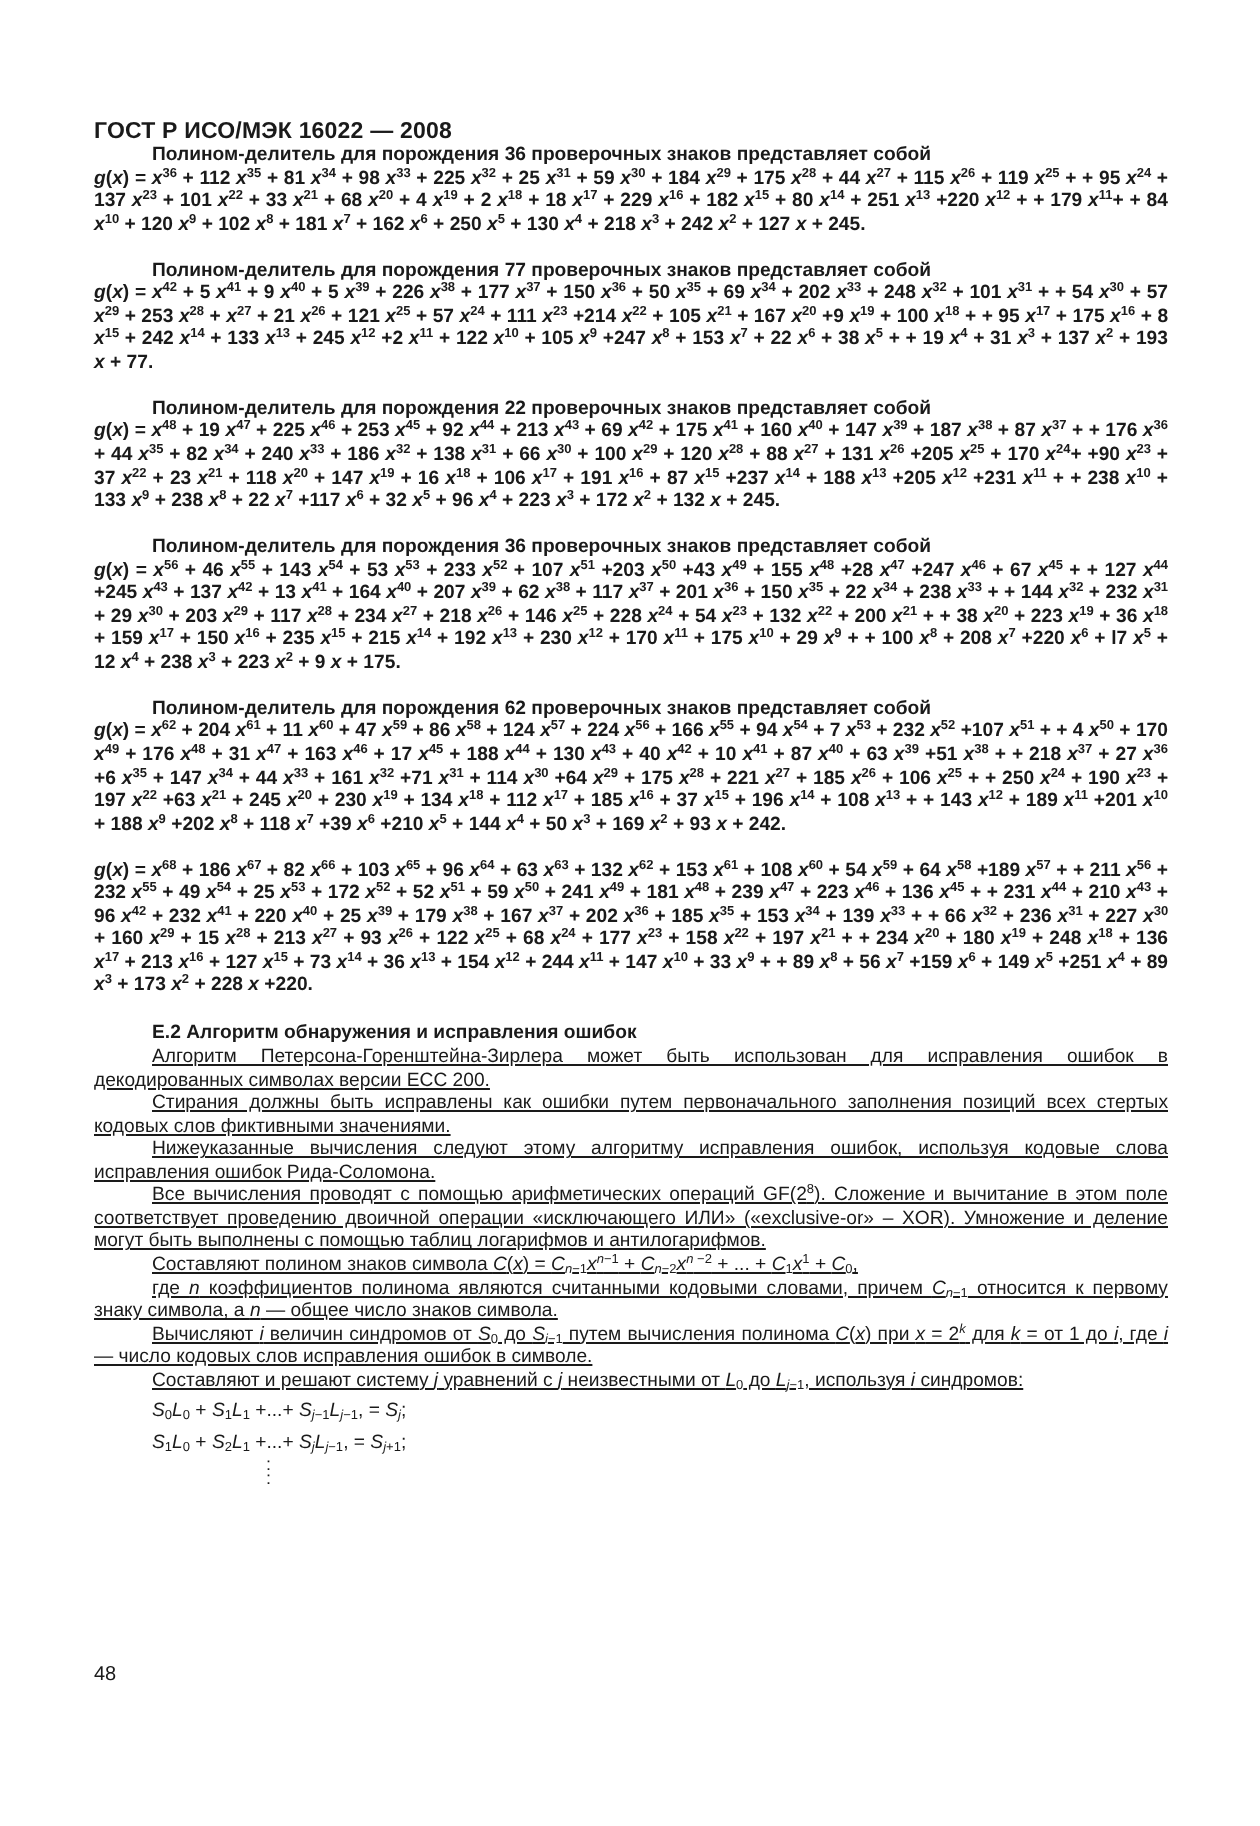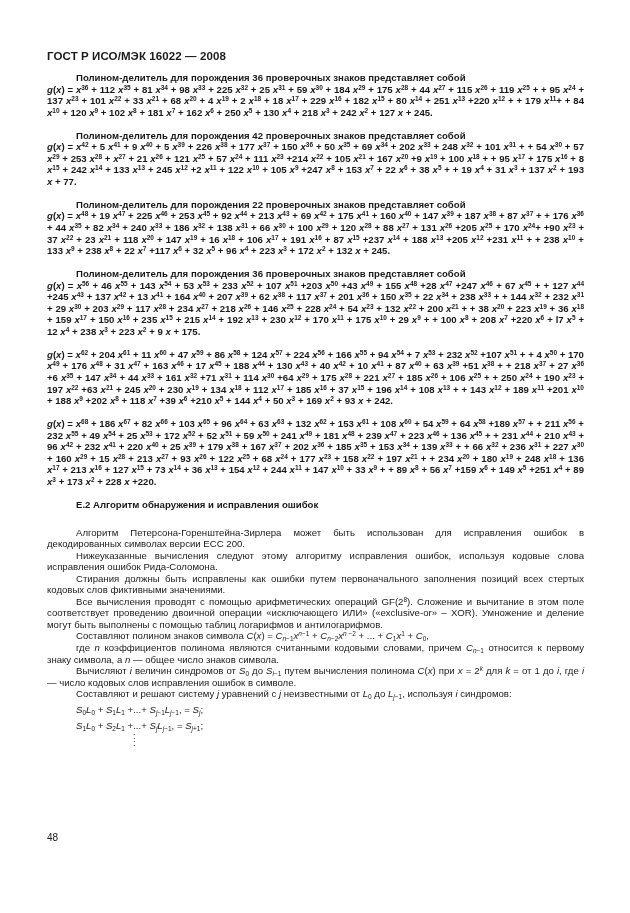--- a/index.html
+++ b/index.html
@@ -1,66 +1,67 @@
 <!DOCTYPE html>
 <html><head>
 <meta charset="utf-8">
 <style>
   html, body { margin: 0; padding: 0; background: #ffffff; }
   body { width: 630px; height: 913px; position: relative; overflow: hidden;
          font-family: "Liberation Sans", sans-serif; color: #1a1a1a; }
-  .page-header { position: absolute; left: 47px; top: 50px; font-weight: bold; font-size: 11.5px; letter-spacing: 0.1px; }
+  .page-header { position: absolute; left: 47px; top: 60px; font-weight: bold; font-size: 11.5px; letter-spacing: 0.1px; }
   .content { position: absolute; left: 47px; top: 72px; width: 537px; font-size: 9.6px; line-height: 11.55px; }
   .block { margin-bottom: 11.5px; font-weight: bold; }
   .intro { padding-left: 29px; }
   .formula { text-align: justify; text-align-last: left; }
   sup { font-size: 6.5px; line-height: 0; vertical-align: 3.5px; }
   sub { font-size: 6.5px; line-height: 0; vertical-align: -1.5px; }
   i { font-style: italic; }
   .section { margin-top: 4px; }
-  .section-title { padding-left: 29px; font-weight: bold; margin-bottom: 16px; }
-  .para { text-indent: 29px; text-align: justify; margin: 0; }
+  .section-title { padding-left: 29px; font-weight: bold; margin-bottom: 1px; }
+  .para { text-indent: 29px; text-align: justify; margin: 0; text-decoration: underline; }
   .eq { padding-left: 29px; margin-top: 3px; line-height: 14px; }
   .dots { padding-left: 86px; line-height: 7px; font-size: 9px; }
   .page-number { position: absolute; left: 47px; top: 832px; font-size: 10px; }
 </style>
 </head>
 <body>
 
 <div class="page-header">ГОСТ Р ИСО/МЭК 16022 — 2008</div>
 
 <div class="content">
   <div class="block">
     <div class="intro">Полином-делитель для порождения 36 проверочных знаков представляет собой</div>
     <div class="formula"><i>g</i>(<i>x</i>) = <i>x</i><sup>36</sup> + 112 <i>x</i><sup>35</sup> + 81 <i>x</i><sup>34</sup> + 98 <i>x</i><sup>33</sup> + 225 <i>x</i><sup>32</sup> + 25 <i>x</i><sup>31</sup> + 59 <i>x</i><sup>30</sup> + 184 <i>x</i><sup>29</sup> + 175 <i>x</i><sup>28</sup> + 44 <i>x</i><sup>27</sup> + 115 <i>x</i><sup>26</sup> + 119 <i>x</i><sup>25</sup> + + 95 <i>x</i><sup>24</sup> + 137 <i>x</i><sup>23</sup> + 101 <i>x</i><sup>22</sup> + 33 <i>x</i><sup>21</sup> + 68 <i>x</i><sup>20</sup> + 4 <i>x</i><sup>19</sup> + 2 <i>x</i><sup>18</sup> + 18 <i>x</i><sup>17</sup> + 229 <i>x</i><sup>16</sup> + 182 <i>x</i><sup>15</sup> + 80 <i>x</i><sup>14</sup> + 251 <i>x</i><sup>13</sup> +220 <i>x</i><sup>12</sup> + + 179 <i>x</i><sup>11</sup>+ + 84 <i>x</i><sup>10</sup> + 120 <i>x</i><sup>9</sup> + 102 <i>x</i><sup>8</sup> + 181 <i>x</i><sup>7</sup> + 162 <i>x</i><sup>6</sup> + 250 <i>x</i><sup>5</sup> + 130 <i>x</i><sup>4</sup> + 218 <i>x</i><sup>3</sup> + 242 <i>x</i><sup>2</sup> + 127 <i>x</i> + 245.</div>
   </div>
   <div class="block">
-    <div class="intro">Полином-делитель для порождения 42 проверочных знаков представляет собой</div>
+    <div class="intro">Полином-делитель для порождения 77 проверочных знаков представляет собой</div>
     <div class="formula"><i>g</i>(<i>x</i>) = <i>x</i><sup>42</sup> + 5 <i>x</i><sup>41</sup> + 9 <i>x</i><sup>40</sup> + 5 <i>x</i><sup>39</sup> + 226 <i>x</i><sup>38</sup> + 177 <i>x</i><sup>37</sup> + 150 <i>x</i><sup>36</sup> + 50 <i>x</i><sup>35</sup> + 69 <i>x</i><sup>34</sup> + 202 <i>x</i><sup>33</sup> + 248 <i>x</i><sup>32</sup> + 101 <i>x</i><sup>31</sup> + + 54 <i>x</i><sup>30</sup> + 57 <i>x</i><sup>29</sup> + 253 <i>x</i><sup>28</sup> + <i>x</i><sup>27</sup> + 21 <i>x</i><sup>26</sup> + 121 <i>x</i><sup>25</sup> + 57 <i>x</i><sup>24</sup> + 111 <i>x</i><sup>23</sup> +214 <i>x</i><sup>22</sup> + 105 <i>x</i><sup>21</sup> + 167 <i>x</i><sup>20</sup> +9 <i>x</i><sup>19</sup> + 100 <i>x</i><sup>18</sup> + + 95 <i>x</i><sup>17</sup> + 175 <i>x</i><sup>16</sup> + 8 <i>x</i><sup>15</sup> + 242 <i>x</i><sup>14</sup> + 133 <i>x</i><sup>13</sup> + 245 <i>x</i><sup>12</sup> +2 <i>x</i><sup>11</sup> + 122 <i>x</i><sup>10</sup> + 105 <i>x</i><sup>9</sup> +247 <i>x</i><sup>8</sup> + 153 <i>x</i><sup>7</sup> + 22 <i>x</i><sup>6</sup> + 38 <i>x</i><sup>5</sup> + + 19 <i>x</i><sup>4</sup> + 31 <i>x</i><sup>3</sup> + 137 <i>x</i><sup>2</sup> + 193 <i>x</i> + 77.</div>
   </div>
   <div class="block">
     <div class="intro">Полином-делитель для порождения 22 проверочных знаков представляет собой</div>
     <div class="formula"><i>g</i>(<i>x</i>) = <i>x</i><sup>48</sup> + 19 <i>x</i><sup>47</sup> + 225 <i>x</i><sup>46</sup> + 253 <i>x</i><sup>45</sup> + 92 <i>x</i><sup>44</sup> + 213 <i>x</i><sup>43</sup> + 69 <i>x</i><sup>42</sup> + 175 <i>x</i><sup>41</sup> + 160 <i>x</i><sup>40</sup> + 147 <i>x</i><sup>39</sup> + 187 <i>x</i><sup>38</sup> + 87 <i>x</i><sup>37</sup> + + 176 <i>x</i><sup>36</sup> + 44 <i>x</i><sup>35</sup> + 82 <i>x</i><sup>34</sup> + 240 <i>x</i><sup>33</sup> + 186 <i>x</i><sup>32</sup> + 138 <i>x</i><sup>31</sup> + 66 <i>x</i><sup>30</sup> + 100 <i>x</i><sup>29</sup> + 120 <i>x</i><sup>28</sup> + 88 <i>x</i><sup>27</sup> + 131 <i>x</i><sup>26</sup> +205 <i>x</i><sup>25</sup> + 170 <i>x</i><sup>24</sup>+ +90 <i>x</i><sup>23</sup> + 37 <i>x</i><sup>22</sup> + 23 <i>x</i><sup>21</sup> + 118 <i>x</i><sup>20</sup> + 147 <i>x</i><sup>19</sup> + 16 <i>x</i><sup>18</sup> + 106 <i>x</i><sup>17</sup> + 191 <i>x</i><sup>16</sup> + 87 <i>x</i><sup>15</sup> +237 <i>x</i><sup>14</sup> + 188 <i>x</i><sup>13</sup> +205 <i>x</i><sup>12</sup> +231 <i>x</i><sup>11</sup> + + 238 <i>x</i><sup>10</sup> + 133 <i>x</i><sup>9</sup> + 238 <i>x</i><sup>8</sup> + 22 <i>x</i><sup>7</sup> +117 <i>x</i><sup>6</sup> + 32 <i>x</i><sup>5</sup> + 96 <i>x</i><sup>4</sup> + 223 <i>x</i><sup>3</sup> + 172 <i>x</i><sup>2</sup> + 132 <i>x</i> + 245.</div>
   </div>
   <div class="block">
     <div class="intro">Полином-делитель для порождения 36 проверочных знаков представляет собой</div>
     <div class="formula"><i>g</i>(<i>x</i>) = <i>x</i><sup>56</sup> + 46 <i>x</i><sup>55</sup> + 143 <i>x</i><sup>54</sup> + 53 <i>x</i><sup>53</sup> + 233 <i>x</i><sup>52</sup> + 107 <i>x</i><sup>51</sup> +203 <i>x</i><sup>50</sup> +43 <i>x</i><sup>49</sup> + 155 <i>x</i><sup>48</sup> +28 <i>x</i><sup>47</sup> +247 <i>x</i><sup>46</sup> + 67 <i>x</i><sup>45</sup> + + 127 <i>x</i><sup>44</sup> +245 <i>x</i><sup>43</sup> + 137 <i>x</i><sup>42</sup> + 13 <i>x</i><sup>41</sup> + 164 <i>x</i><sup>40</sup> + 207 <i>x</i><sup>39</sup> + 62 <i>x</i><sup>38</sup> + 117 <i>x</i><sup>37</sup> + 201 <i>x</i><sup>36</sup> + 150 <i>x</i><sup>35</sup> + 22 <i>x</i><sup>34</sup> + 238 <i>x</i><sup>33</sup> + + 144 <i>x</i><sup>32</sup> + 232 <i>x</i><sup>31</sup> + 29 <i>x</i><sup>30</sup> + 203 <i>x</i><sup>29</sup> + 117 <i>x</i><sup>28</sup> + 234 <i>x</i><sup>27</sup> + 218 <i>x</i><sup>26</sup> + 146 <i>x</i><sup>25</sup> + 228 <i>x</i><sup>24</sup> + 54 <i>x</i><sup>23</sup> + 132 <i>x</i><sup>22</sup> + 200 <i>x</i><sup>21</sup> + + 38 <i>x</i><sup>20</sup> + 223 <i>x</i><sup>19</sup> + 36 <i>x</i><sup>18</sup> + 159 <i>x</i><sup>17</sup> + 150 <i>x</i><sup>16</sup> + 235 <i>x</i><sup>15</sup> + 215 <i>x</i><sup>14</sup> + 192 <i>x</i><sup>13</sup> + 230 <i>x</i><sup>12</sup> + 170 <i>x</i><sup>11</sup> + 175 <i>x</i><sup>10</sup> + 29 <i>x</i><sup>9</sup> + + 100 <i>x</i><sup>8</sup> + 208 <i>x</i><sup>7</sup> +220 <i>x</i><sup>6</sup> + l7 <i>x</i><sup>5</sup> + 12 <i>x</i><sup>4</sup> + 238 <i>x</i><sup>3</sup> + 223 <i>x</i><sup>2</sup> + 9 <i>x</i> + 175.</div>
   </div>
   <div class="block">
+    <div class="intro">Полином-делитель для порождения 62 проверочных знаков представляет собой</div>
     <div class="formula"><i>g</i>(<i>x</i>) = <i>x</i><sup>62</sup> + 204 <i>x</i><sup>61</sup> + 11 <i>x</i><sup>60</sup> + 47 <i>x</i><sup>59</sup> + 86 <i>x</i><sup>58</sup> + 124 <i>x</i><sup>57</sup> + 224 <i>x</i><sup>56</sup> + 166 <i>x</i><sup>55</sup> + 94 <i>x</i><sup>54</sup> + 7 <i>x</i><sup>53</sup> + 232 <i>x</i><sup>52</sup> +107 <i>x</i><sup>51</sup> + + 4 <i>x</i><sup>50</sup> + 170 <i>x</i><sup>49</sup> + 176 <i>x</i><sup>48</sup> + 31 <i>x</i><sup>47</sup> + 163 <i>x</i><sup>46</sup> + 17 <i>x</i><sup>45</sup> + 188 <i>x</i><sup>44</sup> + 130 <i>x</i><sup>43</sup> + 40 <i>x</i><sup>42</sup> + 10 <i>x</i><sup>41</sup> + 87 <i>x</i><sup>40</sup> + 63 <i>x</i><sup>39</sup> +51 <i>x</i><sup>38</sup> + + 218 <i>x</i><sup>37</sup> + 27 <i>x</i><sup>36</sup> +6 <i>x</i><sup>35</sup> + 147 <i>x</i><sup>34</sup> + 44 <i>x</i><sup>33</sup> + 161 <i>x</i><sup>32</sup> +71 <i>x</i><sup>31</sup> + 114 <i>x</i><sup>30</sup> +64 <i>x</i><sup>29</sup> + 175 <i>x</i><sup>28</sup> + 221 <i>x</i><sup>27</sup> + 185 <i>x</i><sup>26</sup> + 106 <i>x</i><sup>25</sup> + + 250 <i>x</i><sup>24</sup> + 190 <i>x</i><sup>23</sup> + 197 <i>x</i><sup>22</sup> +63 <i>x</i><sup>21</sup> + 245 <i>x</i><sup>20</sup> + 230 <i>x</i><sup>19</sup> + 134 <i>x</i><sup>18</sup> + 112 <i>x</i><sup>17</sup> + 185 <i>x</i><sup>16</sup> + 37 <i>x</i><sup>15</sup> + 196 <i>x</i><sup>14</sup> + 108 <i>x</i><sup>13</sup> + + 143 <i>x</i><sup>12</sup> + 189 <i>x</i><sup>11</sup> +201 <i>x</i><sup>10</sup> + 188 <i>x</i><sup>9</sup> +202 <i>x</i><sup>8</sup> + 118 <i>x</i><sup>7</sup> +39 <i>x</i><sup>6</sup> +210 <i>x</i><sup>5</sup> + 144 <i>x</i><sup>4</sup> + 50 <i>x</i><sup>3</sup> + 169 <i>x</i><sup>2</sup> + 93 <i>x</i> + 242.</div>
   </div>
   <div class="block">
     <div class="formula"><i>g</i>(<i>x</i>) = <i>x</i><sup>68</sup> + 186 <i>x</i><sup>67</sup> + 82 <i>x</i><sup>66</sup> + 103 <i>x</i><sup>65</sup> + 96 <i>x</i><sup>64</sup> + 63 <i>x</i><sup>63</sup> + 132 <i>x</i><sup>62</sup> + 153 <i>x</i><sup>61</sup> + 108 <i>x</i><sup>60</sup> + 54 <i>x</i><sup>59</sup> + 64 <i>x</i><sup>58</sup> +189 <i>x</i><sup>57</sup> + + 211 <i>x</i><sup>56</sup> + 232 <i>x</i><sup>55</sup> + 49 <i>x</i><sup>54</sup> + 25 <i>x</i><sup>53</sup> + 172 <i>x</i><sup>52</sup> + 52 <i>x</i><sup>51</sup> + 59 <i>x</i><sup>50</sup> + 241 <i>x</i><sup>49</sup> + 181 <i>x</i><sup>48</sup> + 239 <i>x</i><sup>47</sup> + 223 <i>x</i><sup>46</sup> + 136 <i>x</i><sup>45</sup> + + 231 <i>x</i><sup>44</sup> + 210 <i>x</i><sup>43</sup> + 96 <i>x</i><sup>42</sup> + 232 <i>x</i><sup>41</sup> + 220 <i>x</i><sup>40</sup> + 25 <i>x</i><sup>39</sup> + 179 <i>x</i><sup>38</sup> + 167 <i>x</i><sup>37</sup> + 202 <i>x</i><sup>36</sup> + 185 <i>x</i><sup>35</sup> + 153 <i>x</i><sup>34</sup> + 139 <i>x</i><sup>33</sup> + + 66 <i>x</i><sup>32</sup> + 236 <i>x</i><sup>31</sup> + 227 <i>x</i><sup>30</sup> + 160 <i>x</i><sup>29</sup> + 15 <i>x</i><sup>28</sup> + 213 <i>x</i><sup>27</sup> + 93 <i>x</i><sup>26</sup> + 122 <i>x</i><sup>25</sup> + 68 <i>x</i><sup>24</sup> + 177 <i>x</i><sup>23</sup> + 158 <i>x</i><sup>22</sup> + 197 <i>x</i><sup>21</sup> + + 234 <i>x</i><sup>20</sup> + 180 <i>x</i><sup>19</sup> + 248 <i>x</i><sup>18</sup> + 136 <i>x</i><sup>17</sup> + 213 <i>x</i><sup>16</sup> + 127 <i>x</i><sup>15</sup> + 73 <i>x</i><sup>14</sup> + 36 <i>x</i><sup>13</sup> + 154 <i>x</i><sup>12</sup> + 244 <i>x</i><sup>11</sup> + 147 <i>x</i><sup>10</sup> + 33 <i>x</i><sup>9</sup> + + 89 <i>x</i><sup>8</sup> + 56 <i>x</i><sup>7</sup> +159 <i>x</i><sup>6</sup> + 149 <i>x</i><sup>5</sup> +251 <i>x</i><sup>4</sup> + 89 <i>x</i><sup>3</sup> + 173 <i>x</i><sup>2</sup> + 228 <i>x</i> +220.</div>
   </div>
 
   <div class="section">
     <div class="section-title">Е.2 Алгоритм обнаружения и исправления ошибок</div>
     <p class="para">Алгоритм Петерсона-Горенштейна-Зирлера может быть использован для исправления ошибок в декодированных символах версии ЕСС 200.</p>
+    <p class="para">Стирания должны быть исправлены как ошибки путем первоначального заполнения позиций всех стертых кодовых слов фиктивными значениями.</p>
     <p class="para">Нижеуказанные вычисления следуют этому алгоритму исправления ошибок, используя кодовые слова исправления ошибок Рида-Соломона.</p>
-    <p class="para">Стирания должны быть исправлены как ошибки путем первоначального заполнения позиций всех стертых кодовых слов фиктивными значениями.</p>
     <p class="para">Все вычисления проводят с помощью арифметических операций GF(2<sup>8</sup>). Сложение и вычитание в этом поле соответствует проведению двоичной операции «исключающего ИЛИ» («exclusive-or» – XOR). Умножение и деление могут быть выполнены с помощью таблиц логарифмов и антилогарифмов.</p>
     <p class="para">Составляют полином знаков символа <i>C</i>(<i>x</i>) = <i>C</i><sub><i>n</i>−1</sub><i>x</i><sup><i>n</i>−1</sup> + <i>C</i><sub><i>n</i>−2</sub><i>x</i><sup><i>n</i> −2</sup> + ... + <i>C</i><sub>1</sub><i>x</i><sup>1</sup> + <i>C</i><sub>0</sub>,</p>
     <p class="para">где <i>n</i> коэффициентов полинома являются считанными кодовыми словами, причем <i>C</i><sub><i>n</i>−1</sub> относится к первому знаку символа, а <i>n</i> — общее число знаков символа.</p>
     <p class="para">Вычисляют <i>i</i> величин синдромов от <i>S</i><sub>0</sub> до <i>S</i><sub><i>i</i>−1</sub> путем вычисления полинома <i>C</i>(<i>x</i>) при <i>x</i> = 2<sup><i>k</i></sup> для <i>k</i> = от 1 до <i>i</i>, где <i>i</i> — число кодовых слов исправления ошибок в символе.</p>
     <p class="para">Составляют и решают систему <i>j</i> уравнений с <i>j</i> неизвестными от <i>L</i><sub>0</sub> до <i>L</i><sub><i>j</i>−1</sub>, используя <i>i</i> синдромов:</p>
     <div class="eq"><i>S</i><sub>0</sub><i>L</i><sub>0</sub> + <i>S</i><sub>1</sub><i>L</i><sub>1</sub> +...+ <i>S</i><sub><i>j</i>−1</sub><i>L</i><sub><i>j</i>−1</sub>, = <i>S</i><sub><i>j</i></sub>;</div>
     <div class="eq" style="margin-top:2px"><i>S</i><sub>1</sub><i>L</i><sub>0</sub> + <i>S</i><sub>2</sub><i>L</i><sub>1</sub> +...+ <i>S</i><sub><i>j</i></sub><i>L</i><sub><i>j</i>−1</sub>, = <i>S</i><sub><i>j</i>+1</sub>;</div>
     <div class="dots">:</div>
     <div class="dots">:</div>
   </div>

